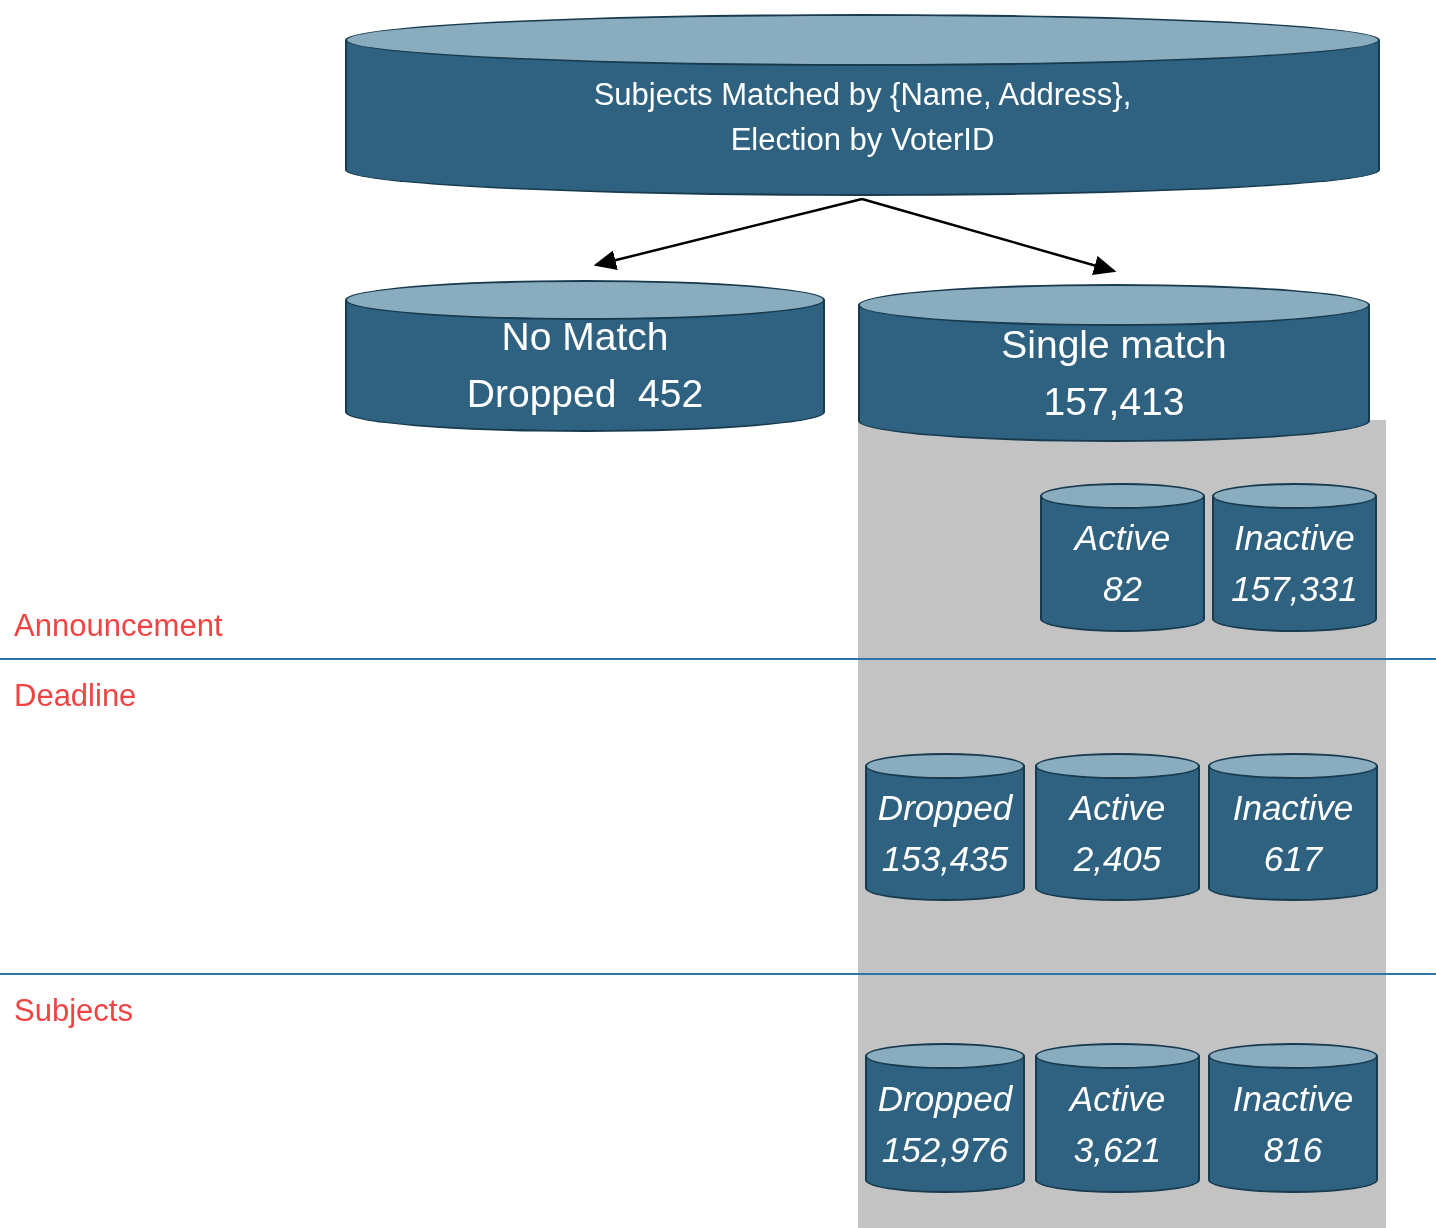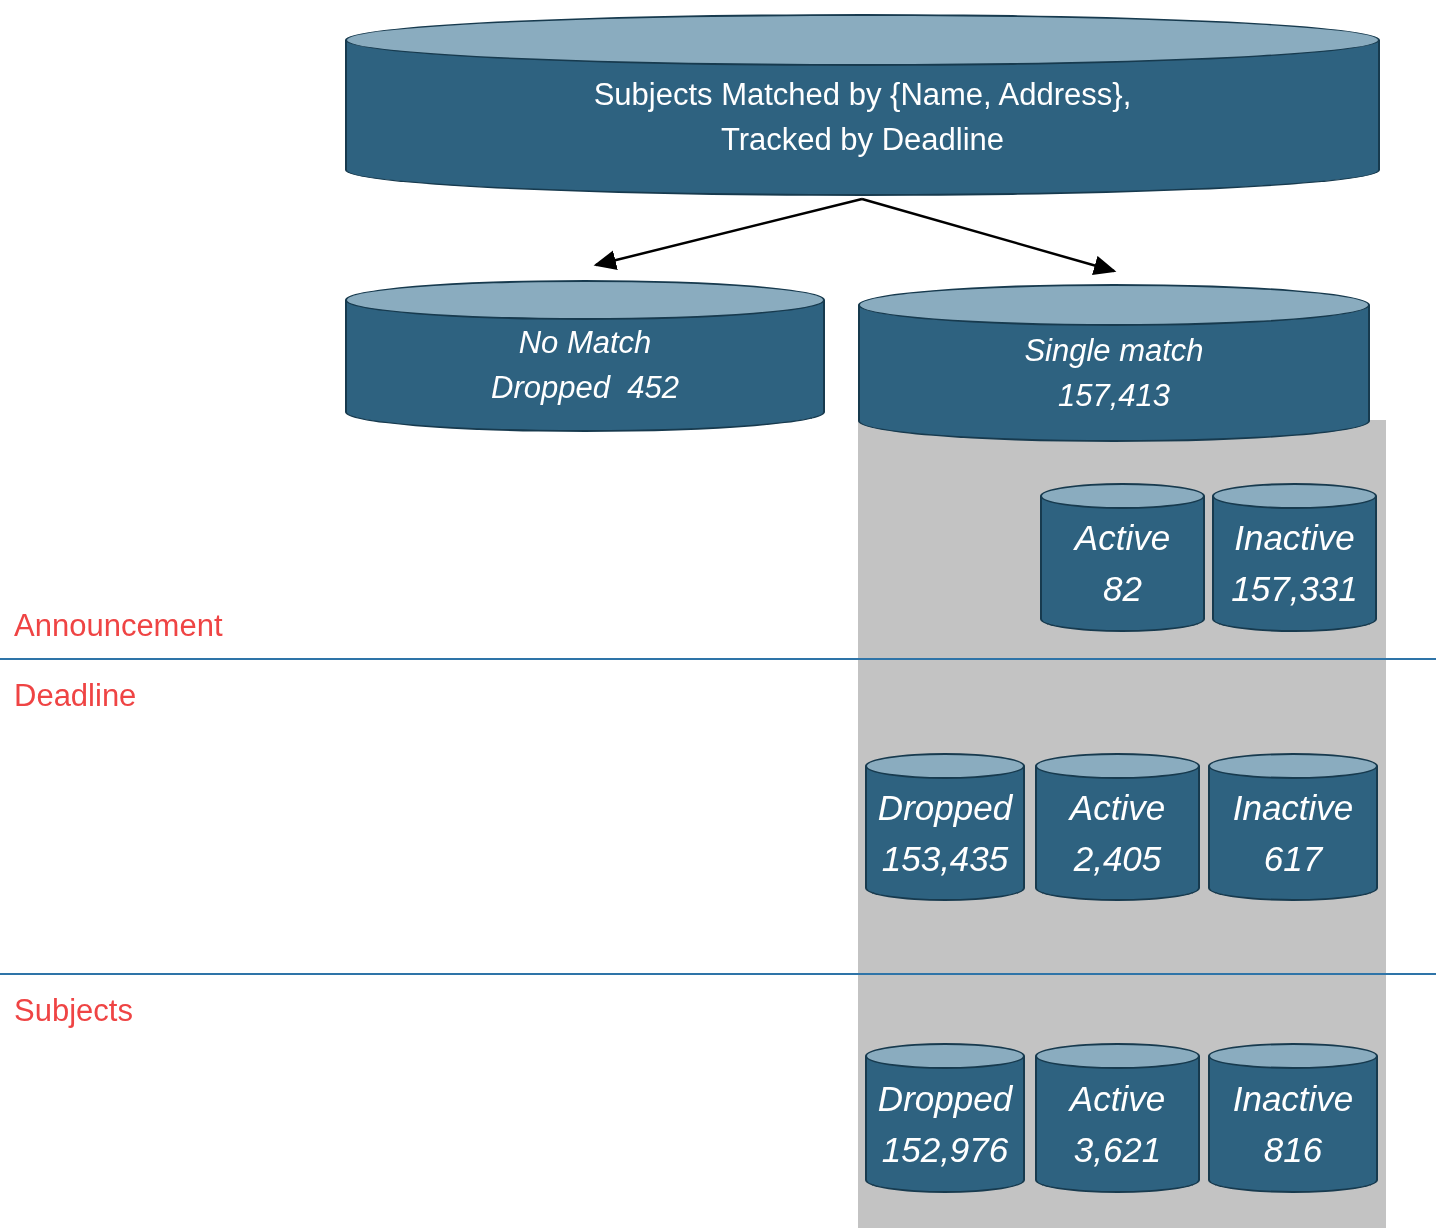--- a/index.html
+++ b/index.html
@@ -78,21 +78,21 @@
     text-align: center;
     color: #ffffff;
     z-index: 3;
   }
   .cyl .label span {
     display: block;
     white-space: pre;
     line-height: 1.45;
   }
   .cyl-lg { font-size: 31px; }
-  .cyl-md { font-size: 31px; font-style: italic; }
+  .cyl-md { font-size: 39px; }
   .cyl-sm { font-size: 35px; font-style: italic; }
 
   
   .arrows {
     position: absolute;
     left: 0; top: 0;
     z-index: 3;
     pointer-events: none;
   }
 </style>
@@ -116,21 +116,21 @@
   </defs>
   <line x1="862" y1="199" x2="596" y2="265" stroke="#000000" stroke-width="2.5" marker-end="url(#arrowhead)"></line>
   <line x1="862" y1="199" x2="1114" y2="271" stroke="#000000" stroke-width="2.5" marker-end="url(#arrowhead)"></line>
 </svg>
 
 <div class="cyl cyl-lg" style="left:345px; top:14px; width:1035px; height:182px; --ry:26px;">
   <div class="face-top"></div>
   <div class="face-body"></div>
   <div class="label">
     <span>Subjects Matched by {Name, Address},</span>
-    <span>Tracked by Deadline</span>
+    <span>Election by VoterID</span>
   </div>
 </div>
 
 <div class="cyl cyl-md" style="left:345px; top:280px; width:480px; height:152px; --ry:20px;">
   <div class="face-top"></div>
   <div class="face-body"></div>
   <div class="label">
     <span>No Match</span>
     <span>Dropped  452</span>
   </div>

